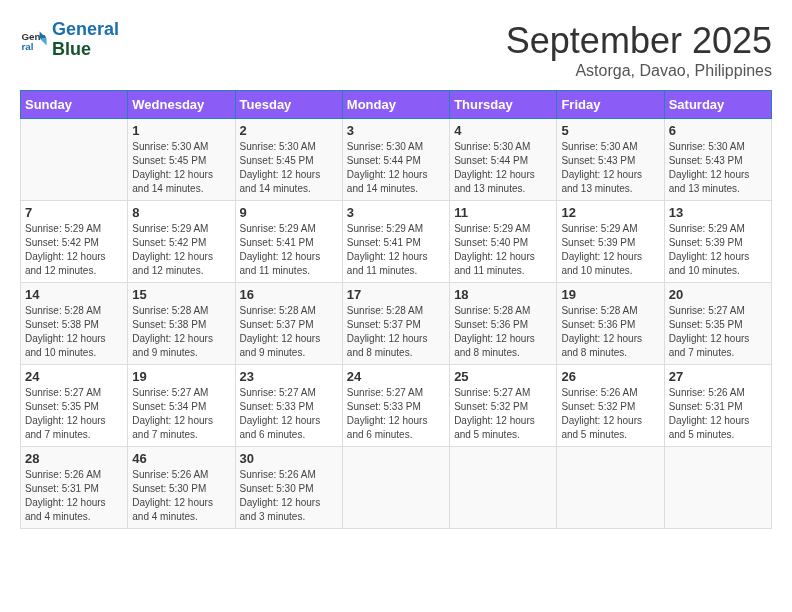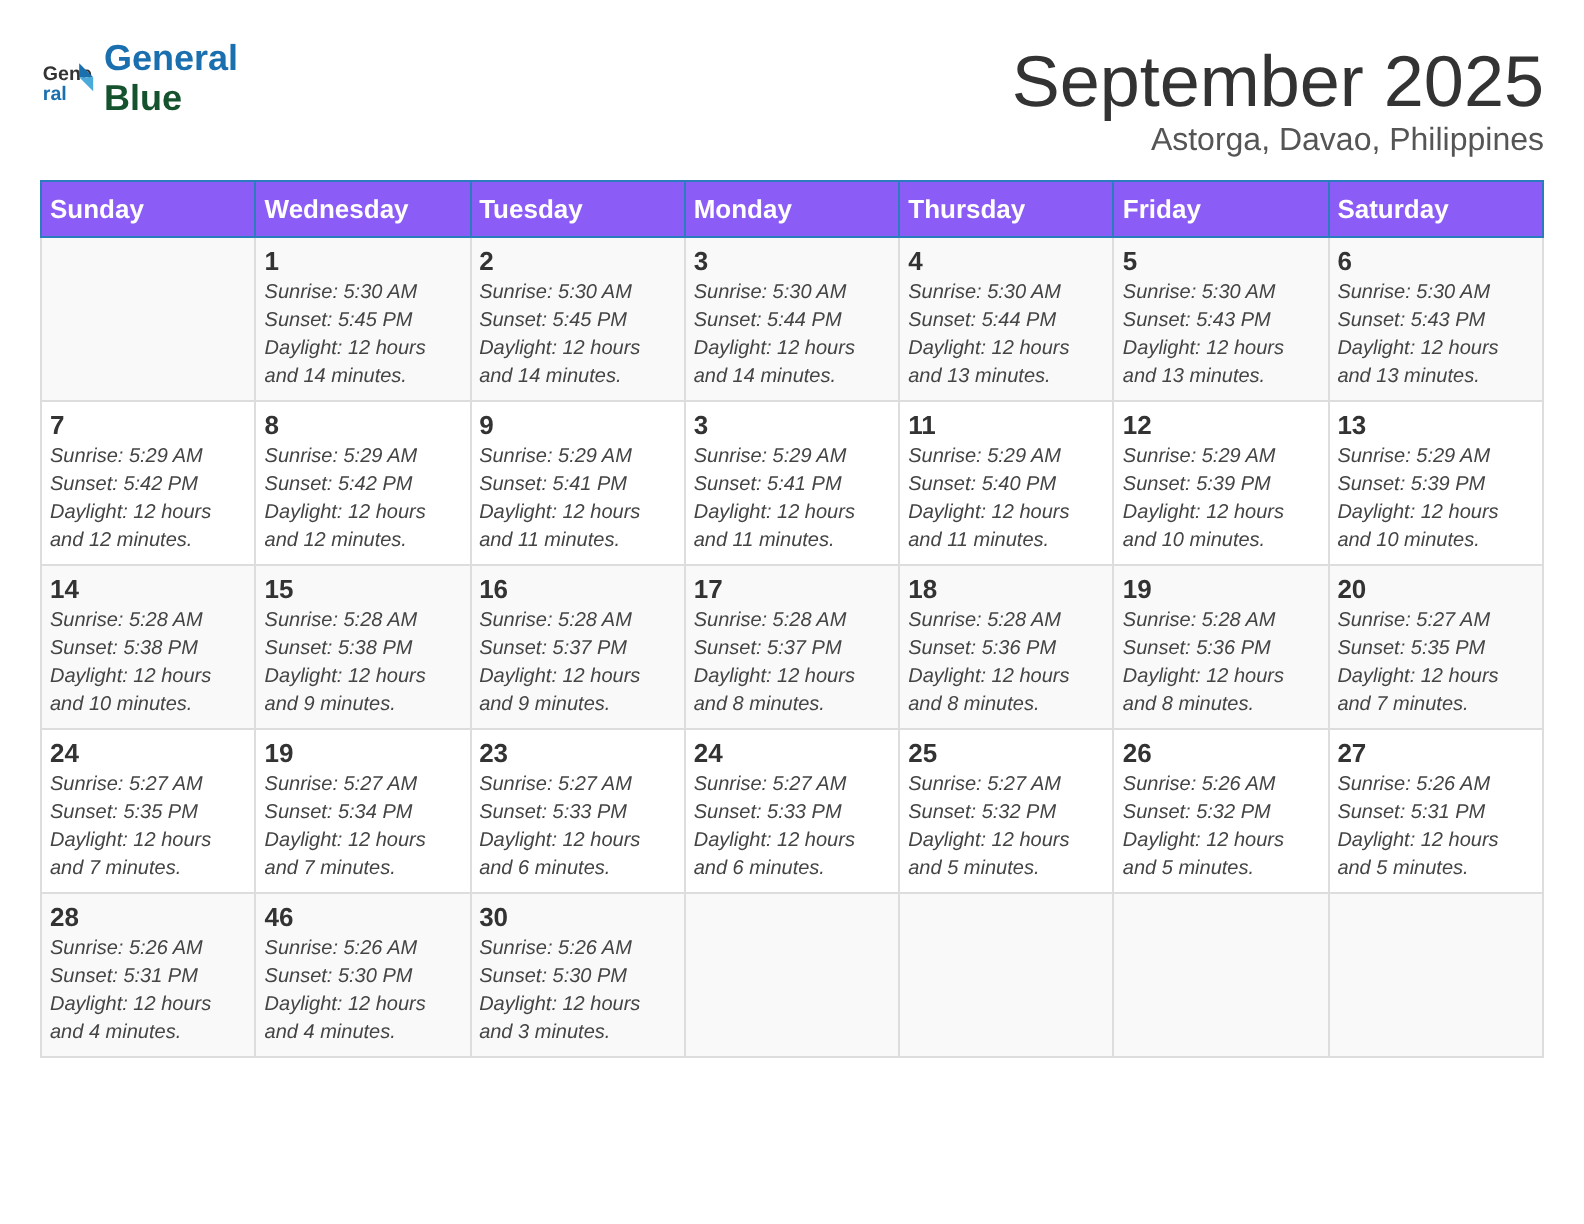--- a/index.html
+++ b/index.html
@@ -72,21 +72,20 @@
       font-size: 13px;
       font-weight: bold;
       color: #333;
       display: block;
       margin-bottom: 2px;
     }
     .day-info {
       font-size: 10px;
       color: #444;
       line-height: 1.4;
-      font-style: italic;
     }
     tbody tr:nth-child(odd) td {
       background-color: #f9f9f9;
     }
     tbody tr:nth-child(even) td {
       background-color: #fff;
     }
   </style>
 </head>
 <body>

